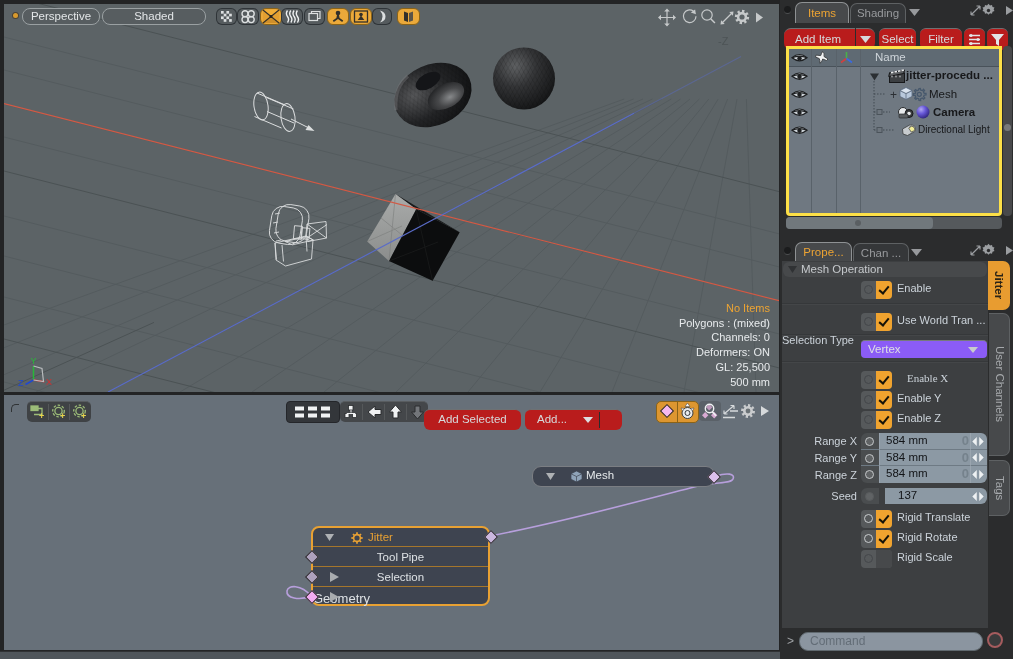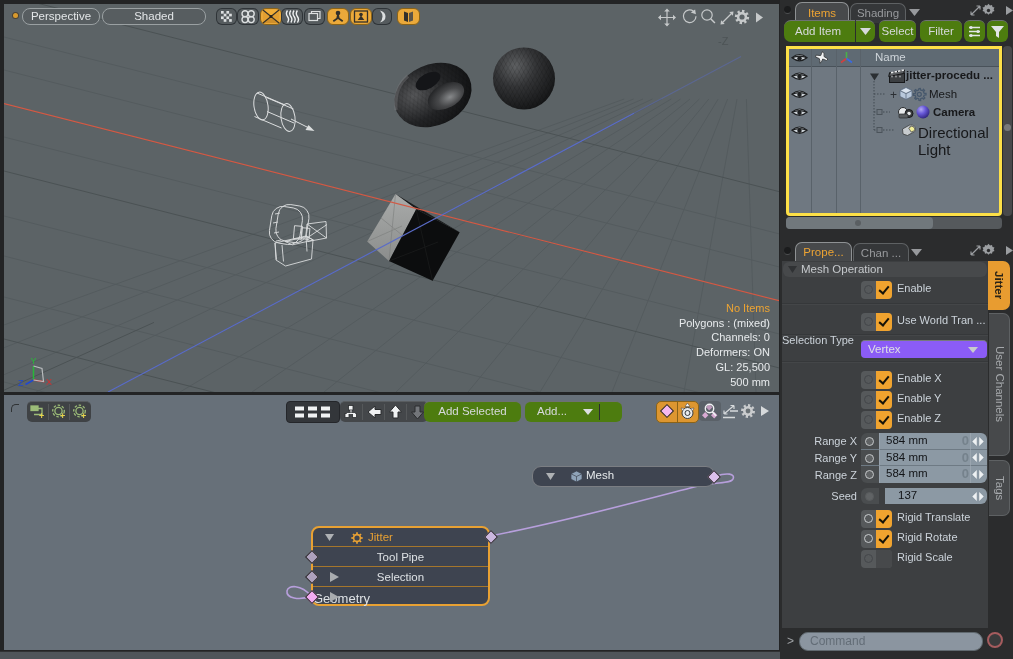--- a/index.html
+++ b/index.html
@@ -5,21 +5,21 @@
 html,body{margin:0;padding:0;}
 body{width:1013px;height:659px;background:#232425;font-family:"Liberation Sans",sans-serif;position:relative;overflow:hidden;}
 .abs{position:absolute;}
 #viewport{left:4px;top:4px;width:775px;height:388px;background:#5c6366;overflow:hidden;}
 #schematic{left:4px;top:395px;width:775px;height:255px;background:#677079;overflow:hidden;}
 #rightpanel{left:780px;top:0;width:233px;height:659px;background:#2b2c2d;overflow:hidden;}
 .pill{position:absolute;top:4px;height:15px;background:#575d60;border:1px solid #9aa0a2;border-radius:8px;color:#e3e6e8;font-size:11.5px;text-align:center;line-height:15px;}
 .vbtn{position:absolute;top:4px;height:15px;border-radius:6px;}
 .vbtn.gray{background:#555b5e;border:1px solid rgba(38,43,46,0.8);}
 .vbtn.orange{background:#eba93a;border:1px solid #8a6318;}
-.tbtn{position:absolute;background:#4d7c0f;border-radius:6px;border-top:1px solid #6e7173;color:#d6d9db;font-size:11.5px;text-align:center;}
+.tbtn{position:absolute;background:#b91c1c;border-radius:6px;border-top:1px solid #6e7173;color:#d6d9db;font-size:11.5px;text-align:center;margin-top:8px;}
 .node{position:absolute;background:#3e4450;}
 .diamond{position:absolute;width:8px;height:8px;transform:rotate(45deg);border:1px solid #222;}
 .vt{position:absolute;writing-mode:vertical-rl;font-size:11.5px;}
 .chk{position:absolute;width:31px;height:18px;border-radius:4px;overflow:hidden;display:flex;background:#56595b;}
 .chkL{width:15px;height:18px;position:relative;}
 .chkL:after{content:'';position:absolute;left:3px;top:4px;width:7px;height:7px;border-radius:50%;border:1.5px solid #44474a;}
 .chkL.br:after{border-color:#c9ccce;}
 .chkR{width:16px;height:18px;background:#f0a32f;position:relative;}
 .chkR.off{background:#47494b;}
 .chkR:not(.off):after{content:'';position:absolute;left:4.5px;top:2.5px;width:4px;height:8px;border-right:2.6px solid #161309;border-bottom:2.6px solid #161309;transform:rotate(40deg);}
@@ -490,21 +490,21 @@
 
 <g transform="translate(112,74)">
 <path d="M1.5,6 l8,-4.5 4,1.5 1,5 -8,4.5 -4.5,-1.5 z" fill="#c7cbce" stroke="#3a3c3e" stroke-width="0.8"></path>
 <path d="M9.5,1.5 l4,1.5 1,5 -4,1.8 -3,-4.5 z" fill="#8b8f92"></path>
 <path d="M10.5,3.2 a3.5,3.5 0 0 1 3.2,4.2 l-3.5,1.6 -2.4,-3.8 z" fill="#f2ee9a" stroke="#3a3c3e" stroke-width="0.6"></path>
 </g>
 </svg>
 <span style="position:absolute;left:117px;top:20px;font-size:11.5px;font-weight:bold;color:#17181a;">jitter-procedu ...</span>
 <span style="position:absolute;left:140px;top:38.5px;font-size:11.5px;color:#17181a;">Mesh</span>
 <span style="position:absolute;left:144px;top:56.5px;font-size:11.5px;font-weight:bold;color:#17181a;">Camera</span>
-<span style="position:absolute;left:129px;top:74.5px;font-size:15px;color:#17181a;">Directional Light</span>
+<span style="position:absolute;left:129px;top:74.5px;font-size:10px;color:#17181a;">Directional Light</span>
 </div>
 
 <div class="abs" style="left:223px;top:46px;width:9px;height:170px;background:#48494b;border-radius:4px;"></div>
 <div class="abs" style="left:224px;top:124px;width:7px;height:7px;border-radius:50%;background:#77797a;"></div>
 
 <div class="abs" style="left:6px;top:217px;width:216px;height:12px;background:#55595c;border-radius:4px;"></div>
 <div class="abs" style="left:6px;top:217px;width:147px;height:12px;background:#71787c;border-radius:4px;"></div>
 <div class="abs" style="left:75px;top:220px;width:6px;height:6px;border-radius:50%;background:#5a5f62;"></div>
 
 <div class="abs" style="left:4px;top:247px;width:7px;height:7px;border-radius:50%;background:#1b1c1d;border-bottom:1px solid #4e5052"></div>
@@ -547,21 +547,21 @@
 <div class="abs" style="left:79px;top:79px;width:126px;height:17px;background:#8b5cf6;border-radius:4px;border-top:1px solid #76797b;font-size:11.5px;color:#dde0e3;line-height:16px;">
 <span style="padding-left:7px">Vertex</span>
 <svg width="10" height="6" style="position:absolute;right:9px;top:6px">
           <path d="M0,0 h10 l-5,6 z" fill="#c8cbcd"></path>
         </svg></div>
 <div class="pdiv" style="top:100px;"></div>
 <div class="chk" style="left:79px;top:110px;">
         <div class="chkL"></div>
         <div class="chkR"></div>
       </div>
-<span class="plabel" style="left:115px;top:111px;">Enable X</span>
+<span class="plabel" style="left:125px;top:111px;font-family:Liberation Serif, serif;">Enable X</span>
 <div class="chk" style="left:79px;top:130px;">
         <div class="chkL"></div>
         <div class="chkR"></div>
       </div>
 <span class="plabel" style="left:115px;top:131px;">Enable Y</span>
 <div class="chk" style="left:79px;top:150px;">
         <div class="chkL"></div>
         <div class="chkR"></div>
       </div>
 <span class="plabel" style="left:115px;top:151px;">Enable Z</span>

